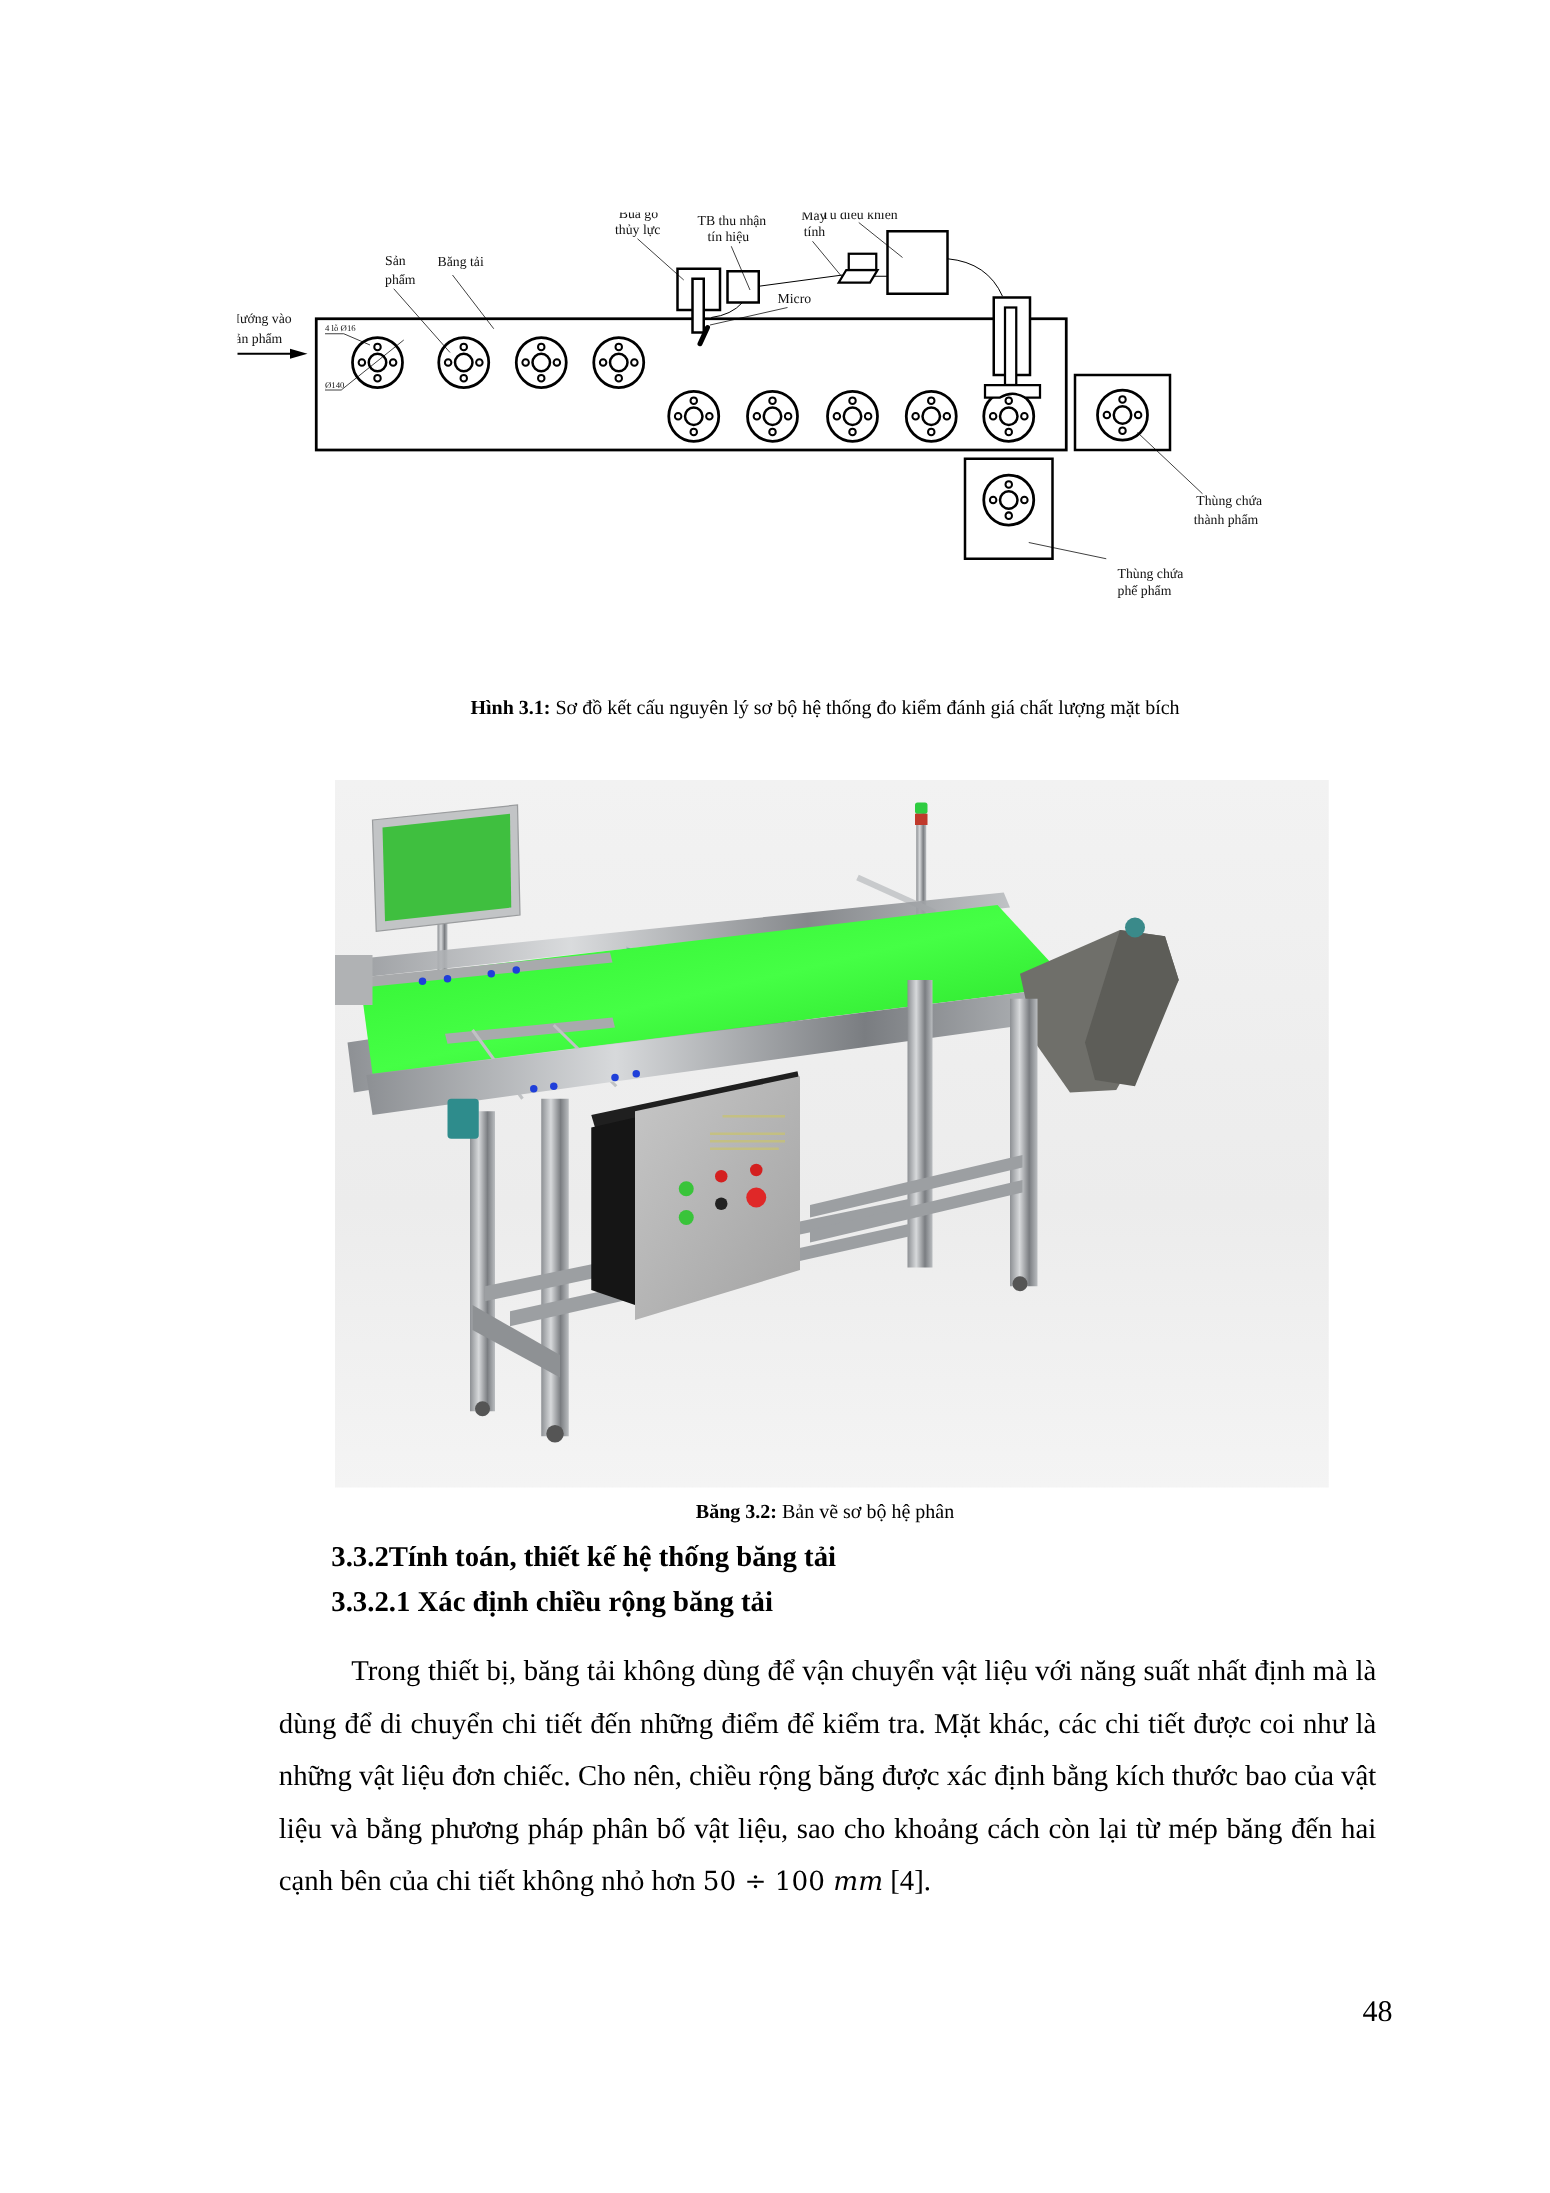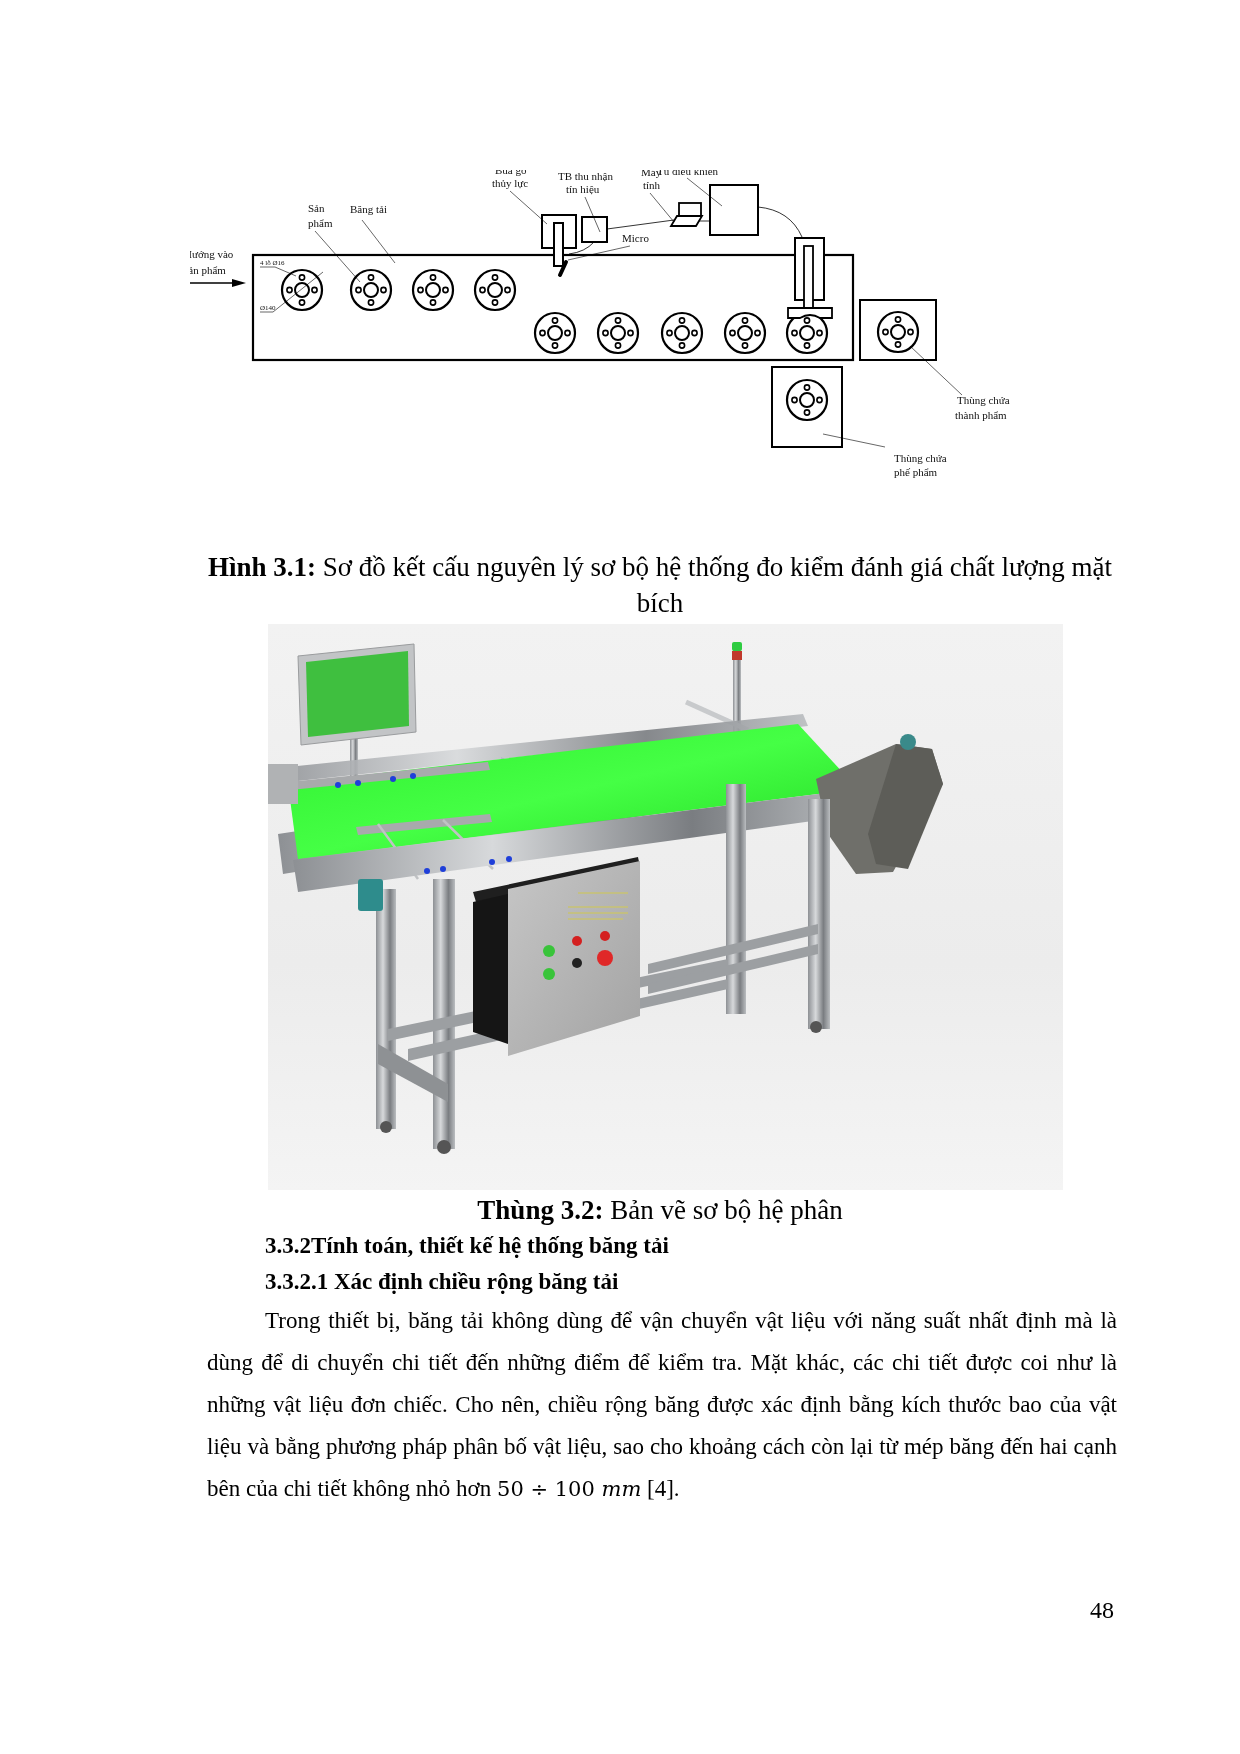--- a/index.html
+++ b/index.html
@@ -5,33 +5,33 @@
   html, body { margin: 0; padding: 0; background: #ffffff; }
   body { width: 1240px; height: 1754px; position: relative; overflow: hidden;
          font-family: "Liberation Serif", "DejaVu Serif", serif; color: #000; }
   .abs { position: absolute; }
   
   #diagram { left: 190px; top: 170px; width: 930px; height: 370px; }
   #diagram svg { width: 930px; height: 370px; display: block; }
   .dlabel { font-family: "Liberation Serif", serif; font-size: 11px; fill: #111; }
   .dlabel-small { font-family: "Liberation Serif", serif; font-size: 7px; fill: #111; }
   
-  .caption { font-size: 27px; line-height: 36px; text-align: center; }
+  .caption { font-size: 16px; line-height: 36px; text-align: center; }
   .caption b { font-weight: bold; }
   #cap1 { left: 205px; top: 549px; width: 910px; }
   #cap2 { left: 205px; top: 1192px; width: 910px; }
   
   #render { left: 268px; top: 624px; width: 795px; height: 566px; background: linear-gradient(180deg, #f2f2f2 0%, #ececec 60%, #f4f4f4 100%); overflow: hidden; }
   #render svg { width: 795px; height: 566px; display: block; }
   
   .h { font-weight: bold; font-size: 23px; line-height: 36px; }
   #h1 { left: 265px; top: 1228px; }
   #h2 { left: 265px; top: 1264px; }
   #body { left: 207px; top: 1300px; width: 910px; font-size: 23px; line-height: 42px; text-align: justify; }
-  #body p { margin: 0; text-indent: 58px; }
+  #body p { margin: 16px; text-indent: 58px; }
   #body .math { font-family: "DejaVu Serif", serif; font-size: 21px; }
   #body .math i { font-style: italic; }
   #pagenum { left: 1090px; top: 1597px; font-size: 24px; }
 </style>
 </head>
 <body>
 
 <div id="diagram" class="abs">
   <svg viewBox="0 0 930 370" xmlns="http://www.w3.org/2000/svg">
     <defs>
@@ -232,21 +232,21 @@
       <circle cx="281" cy="350" r="6" fill="#39c43a"></circle>
       <circle cx="309" cy="317" r="5" fill="#d42020"></circle>
       <circle cx="309" cy="339" r="5" fill="#222"></circle>
       <circle cx="337" cy="312" r="5" fill="#d42020"></circle>
       <circle cx="337" cy="334" r="8" fill="#e02828"></circle>
     </g>
   </svg>
 </div>
 
 <div id="cap2" class="abs caption">
-  <b>Thùng 3.2:</b><span> Bản vẽ sơ bộ hệ phân</span>
+  <b>Băng 3.2:</b><span> Bản vẽ sơ bộ hệ phân</span>
 </div>
 
 <div id="h1" class="abs h">3.3.2Tính toán, thiết kế hệ thống băng tải</div>
 <div id="h2" class="abs h">3.3.2.1  Xác định chiều rộng băng tải</div>
 
 <div id="body" class="abs">
   <p><span>Trong thiết bị, băng tải không dùng để vận chuyển vật liệu với năng suất nhất định mà là dùng để di chuyển chi tiết đến những điểm để kiểm tra. Mặt khác, các chi tiết được coi như là những vật liệu đơn chiếc. Cho nên, chiều rộng băng được xác định bằng kích thước bao của vật liệu và bằng phương pháp phân bố vật liệu, sao cho khoảng cách còn lại từ mép băng đến hai cạnh bên của chi tiết không nhỏ hơn </span><span class="math"><span>50 ÷ 100</span> <i>mm</i></span><span> [4].</span></p>
 </div>
 
 <div id="pagenum" class="abs">48</div>

